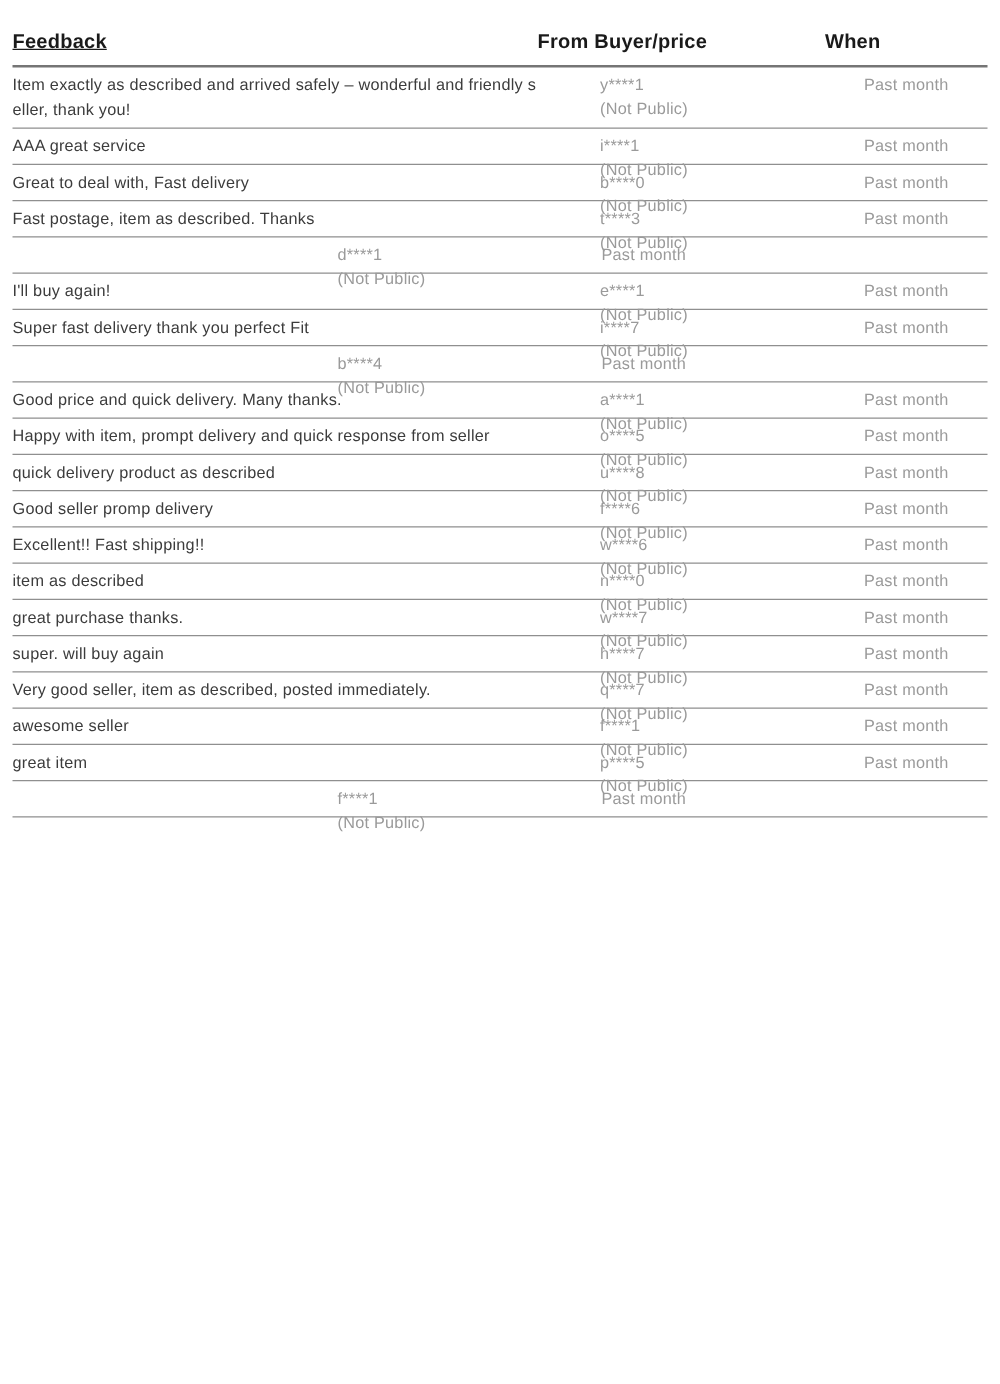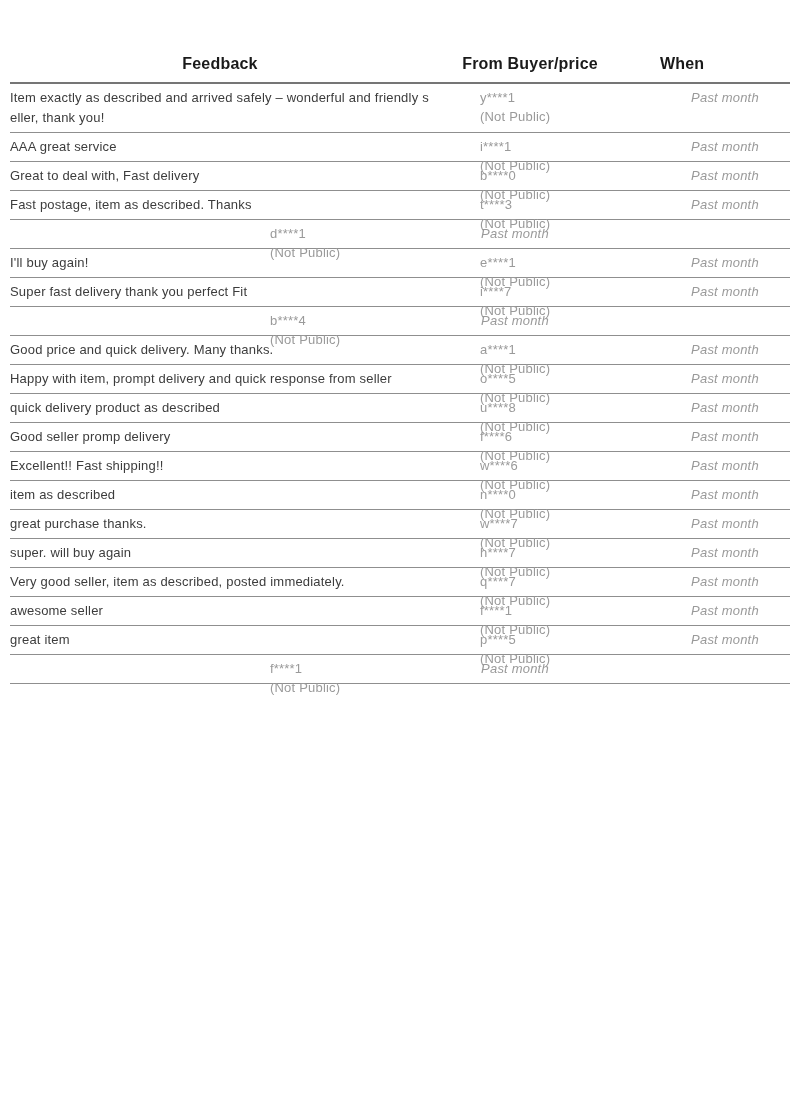--- a/index.html
+++ b/index.html
@@ -20,22 +20,22 @@
   
   .thead{
     display:flex;align-items:flex-end;
     padding:24px 0 9px 0;
     border-bottom:2px solid var(--header-border);
   }
   .th{
     font-size:16px;font-weight:bold;color:var(--header-text);
     line-height:19px;letter-spacing:0.2px;
   }
-  .th-feedback{width:420px;text-align:center;}
-  .th-buyer{width:200px;text-align:center;margin-top:30px;}
+  .th-feedback{width:420px;text-align:left;text-decoration:underline;}
+  .th-buyer{width:200px;text-align:left;}
   .th-when{width:130px;padding-left:30px;text-align:left;}
   
   .row{
     display:flex;align-items:flex-start;
     padding:4px 0;
     border-bottom:1px solid var(--row-border);
     overflow:visible;
     justify-content:center;
   }
   .cell{font-size:13px;letter-spacing:0.2px;}
@@ -44,21 +44,21 @@
     line-height:20px;
     white-space:pre-wrap;word-break:break-all;
   }
   .cb{
     width:150px;padding-left:50px;
     color:var(--muted-text);line-height:19px;
     height:20px;overflow:visible;
   }
   .cw{
     width:130px;padding-left:30px;text-align:center;
-    color:var(--muted-text);line-height:20px;font-style:italic;
+    color:var(--muted-text);line-height:20px;
   }
 </style>
 </head>
 <body>
 
 <div class="table">
   <div class="thead">
     <div class="th th-feedback">Feedback</div>
     <div class="th th-buyer">From Buyer/price</div>
     <div class="th th-when">When</div>

